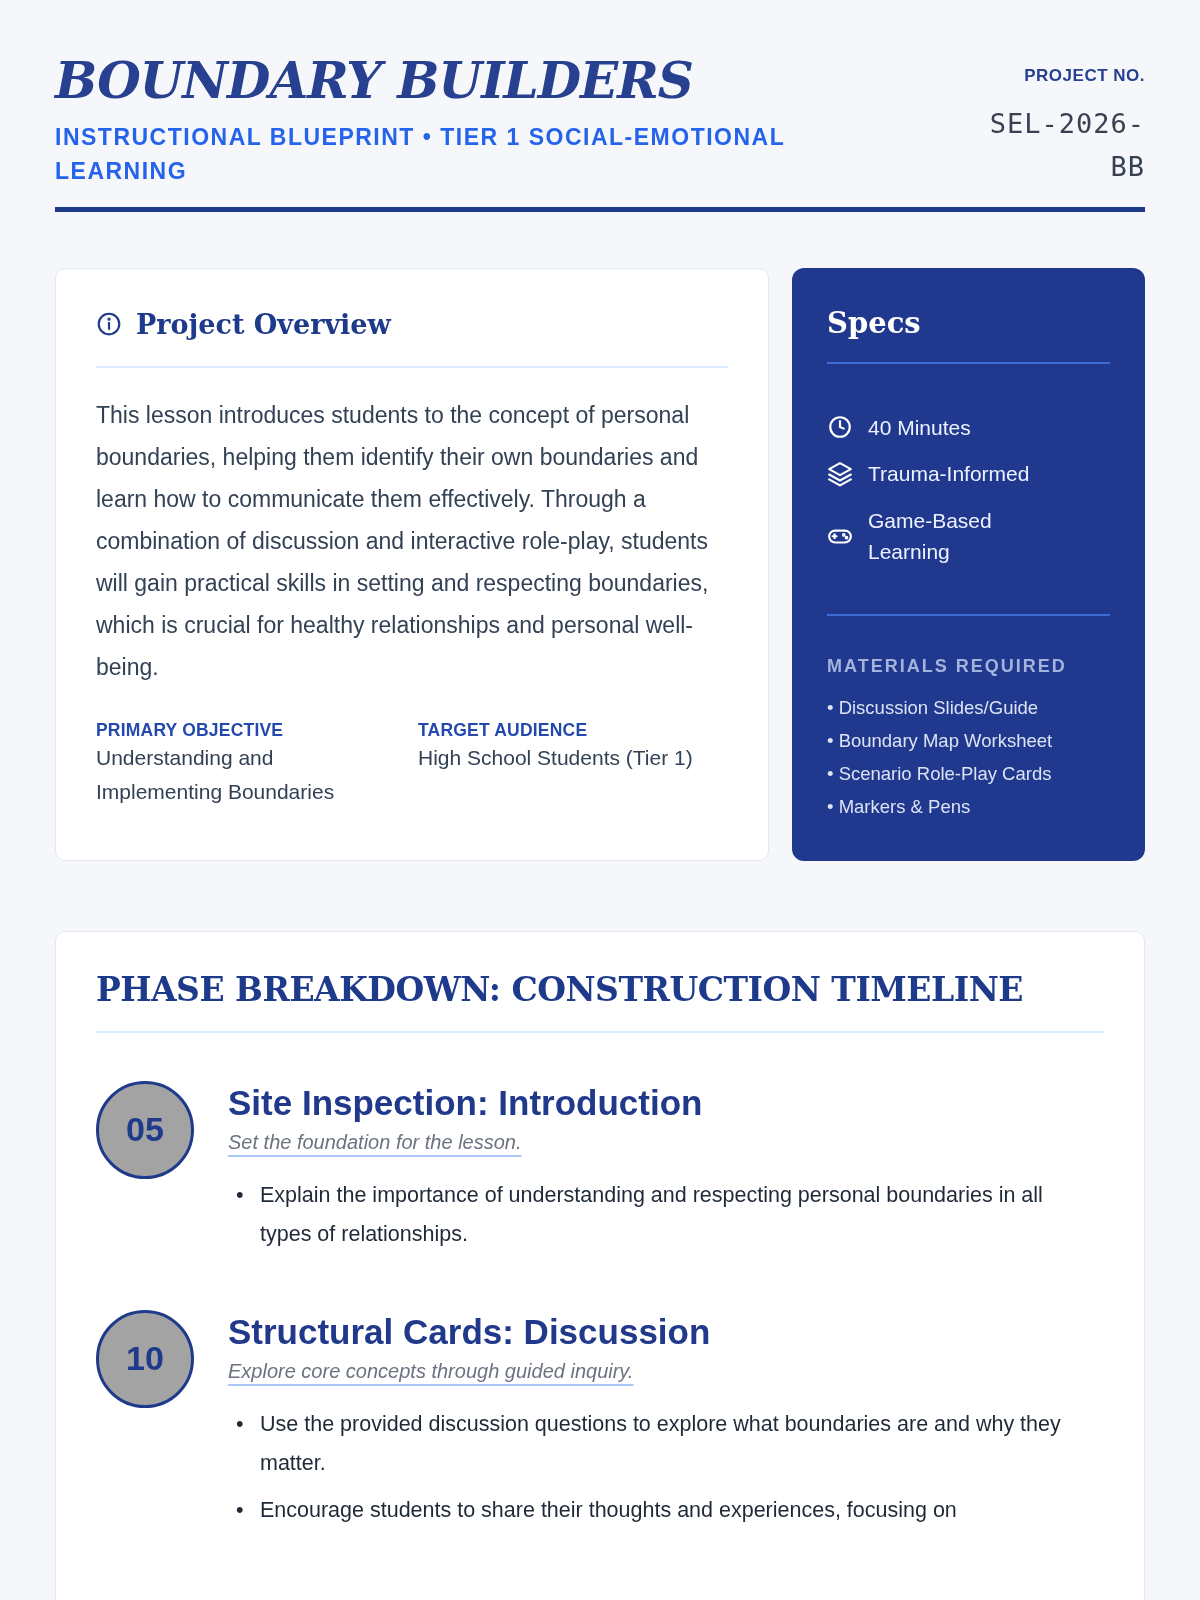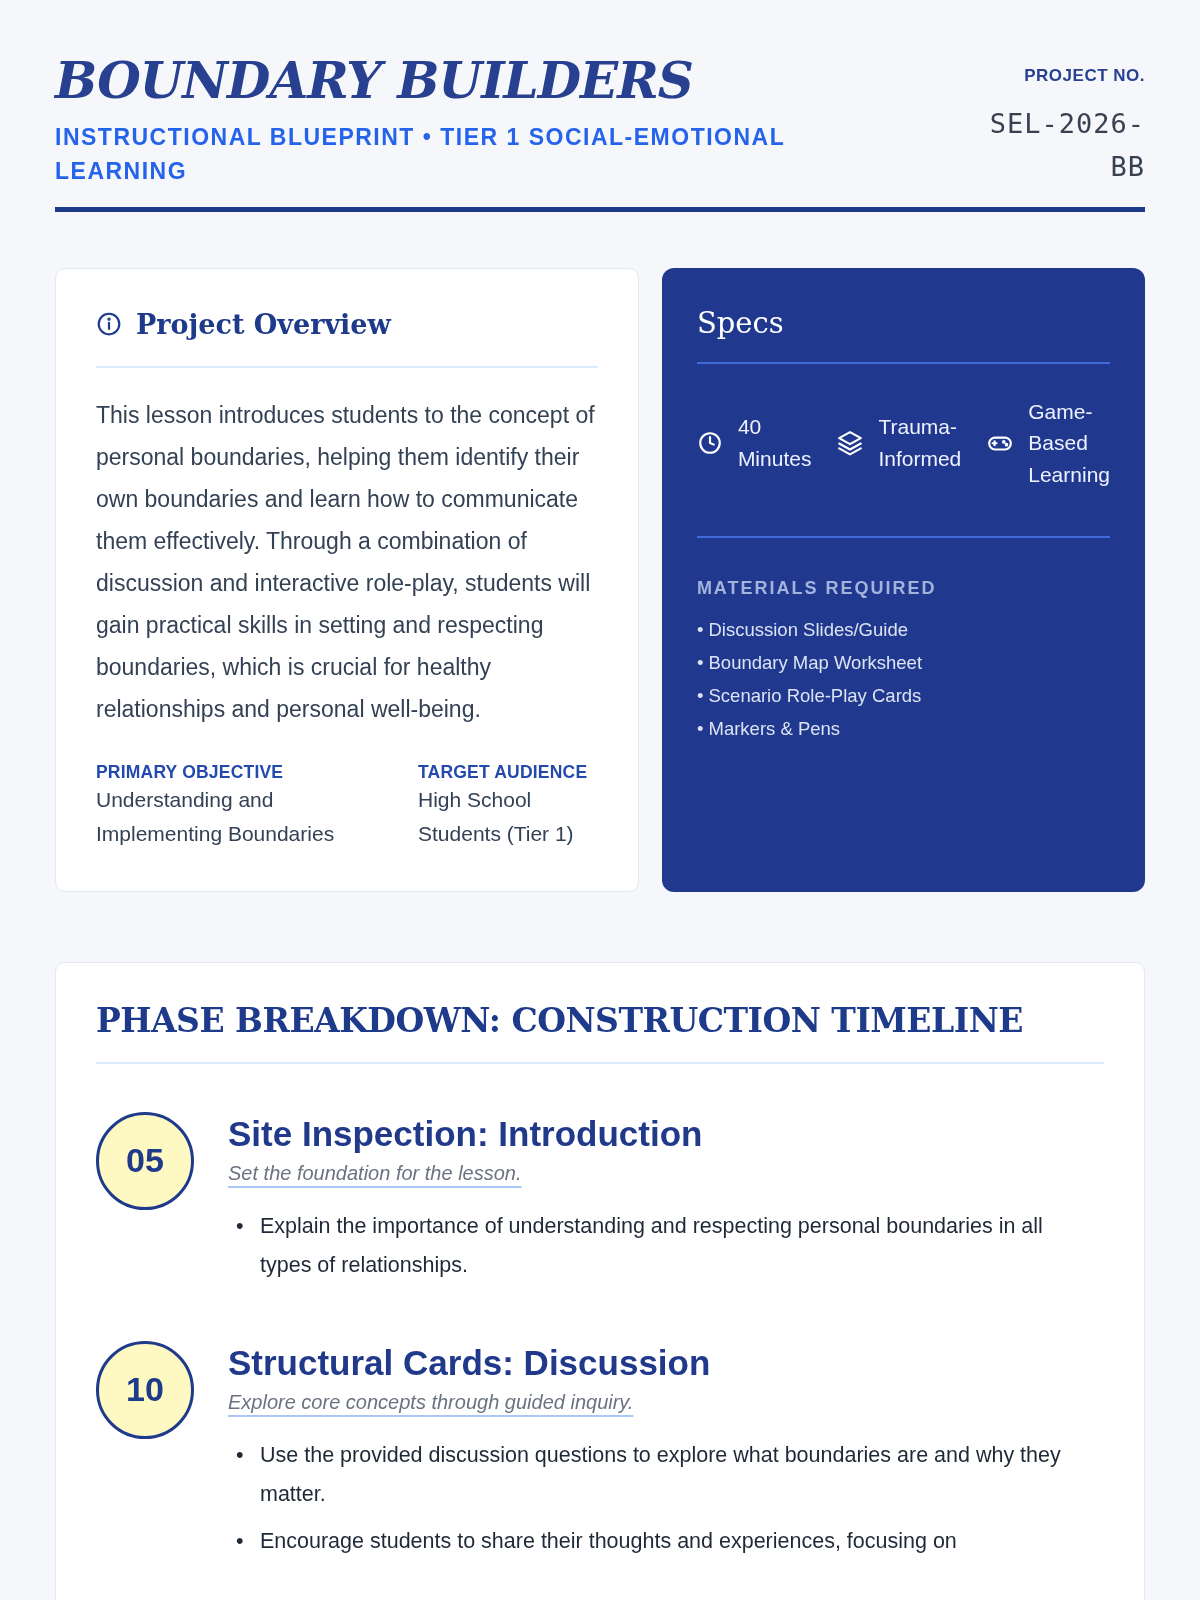--- a/index.html
+++ b/index.html
@@ -68,25 +68,25 @@
 
   
   .specs-card {
     flex:0 0 353px;
     background:#20398f;
     border-radius:12px;
     padding:38px 35px;
     color:#eef2ff;
   }
   .specs-title {
-    font-family:"DejaVu Serif", serif; font-weight:normal;
+    font-family:"DejaVu Serif", serif; font-weight:bold;
     font-size:29px; color:#ffffff;
   }
   .specs-rule { height:2px; background:#3f6ad8; border:none; margin-top:22px; }
-  .specs-items { margin-top:32px; display:flex; flex-direction:row; gap:26px; }
+  .specs-items { margin-top:48px; display:flex; flex-direction:column; gap:15px; }
   .spec-item { display:flex; align-items:center; gap:15px; font-size:21px; color:#eef2ff; }
   .spec-item svg { width:26px; height:26px; flex-shrink:0; }
   .spec-item .spec-label { line-height:1.5; }
   .materials-rule { margin-top:46px; }
   .materials-title {
     margin-top:40px;
     font-size:18px; font-weight:bold; letter-spacing:2px; color:#a3b3dc;
   }
   .materials-list { margin-top:14px; }
   .materials-list div {
@@ -99,21 +99,21 @@
   .timeline-title {
     font-family:"DejaVu Serif", serif; font-weight:bold;
     font-size:33px; letter-spacing:-0.5px; color:#1e3a8a;
   }
   .timeline-card .light-rule { margin-top:22px; }
   .phases { margin-top:28px; }
   .phase { display:flex; gap:34px; margin-top:48px; }
   .phase-circle {
     flex:0 0 98px; width:98px; height:98px;
     border:3px solid #1e3a8a; border-radius:50%;
-    background:#fef9c3;
+    background:#a3a3a3;
     display:flex; align-items:center; justify-content:center;
     font-size:34px; font-weight:bold; color:#1e3a8a;
   }
   .phase-content { flex:1; padding-top:2px; }
   .phase-title { font-size:35px; font-weight:bold; color:#21398b; }
   .phase-subtitle {
     margin-top:8px;
     font-size:20px; font-style:italic; color:#6b7280;
     text-decoration:underline; text-decoration-color:#a9c6f7;
     text-decoration-thickness:1.5px; text-underline-offset:6px;

